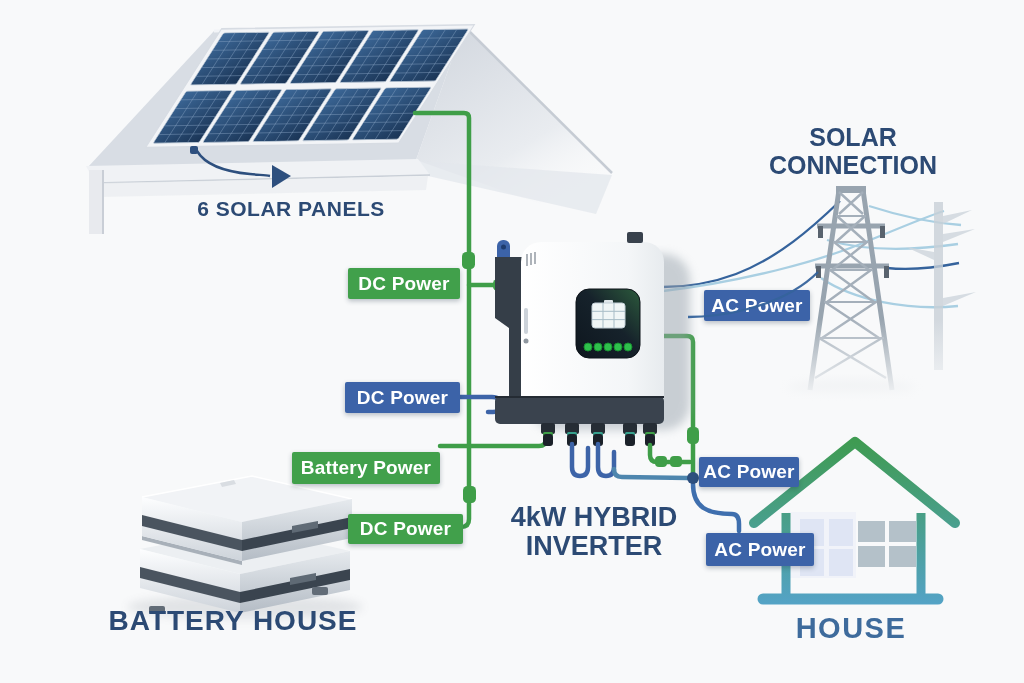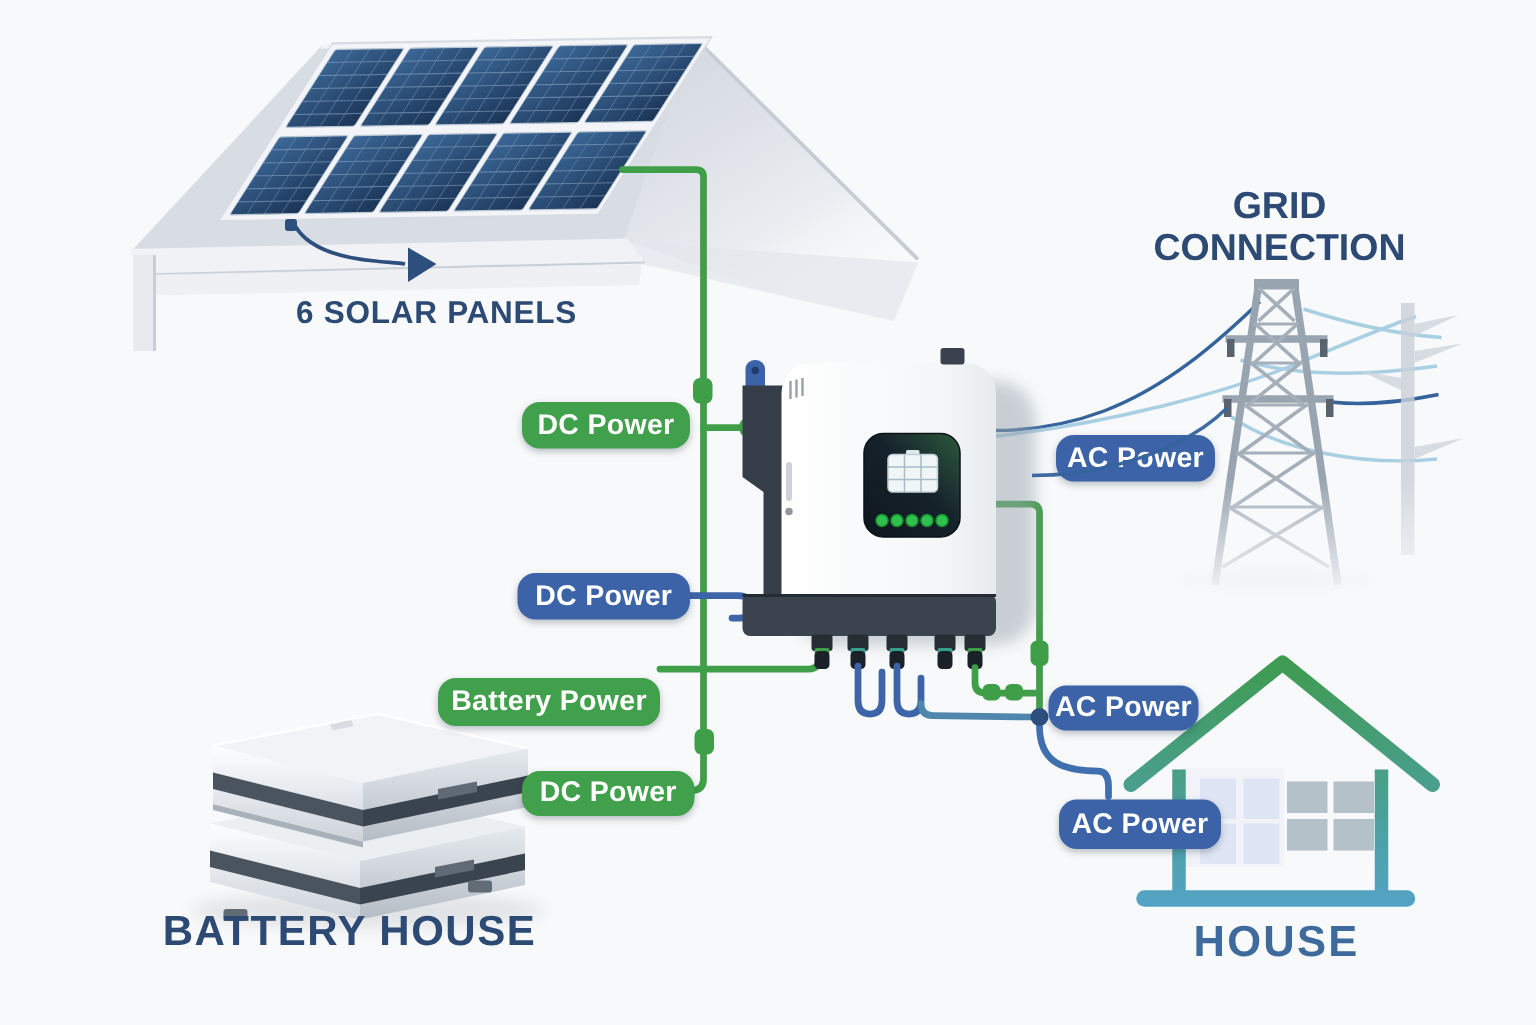--- a/index.html
+++ b/index.html
@@ -1,21 +1,21 @@
 <!DOCTYPE html>
 <html><head>
 <meta charset="utf-8">
 <style>
   html,body{margin:0;padding:0;background:#fff}
   .stage{position:relative;width:1024px;height:683px;background:#f8f9fa;overflow:hidden;
          font-family:"Liberation Sans",sans-serif}
   svg.base{position:absolute;left:0;top:0;z-index:1}
   svg.top{position:absolute;left:0;top:0;z-index:3;pointer-events:none}
   .wlabel{position:absolute;display:flex;align-items:center;justify-content:center;
-          color:#fff;font-weight:bold;font-size:19px;border-radius:12px;z-index:2;
+          color:#fff;font-weight:bold;font-size:19px;border-radius:2px;z-index:2;
           letter-spacing:.2px;box-shadow:0 2px 5px rgba(30,50,70,.30)}
   .wlabel.green{background:#41a04b}
   .wlabel.blue{background:#3c63a8}
   .big{position:absolute;transform:translateX(-50%);font-weight:bold;color:#2c4a74;
        text-align:center;white-space:nowrap;z-index:2}
 </style>
 </head>
 <body>
 
 <div class="stage">
@@ -260,20 +260,24 @@
 
 <div class="wlabel green" style="left:348px;top:268px;width:112px;height:31px">DC Power</div>
 <div class="wlabel blue" style="left:345px;top:382px;width:115px;height:31px">DC Power</div>
 <div class="wlabel green" style="left:292px;top:452px;width:148px;height:32px">Battery Power</div>
 <div class="wlabel green" style="left:348px;top:514px;width:115px;height:30px">DC Power</div>
 <div class="wlabel blue" style="left:704px;top:290px;width:106px;height:31px">AC Power</div>
 <div class="wlabel blue" style="left:699px;top:457px;width:100px;height:30px">AC Power</div>
 <div class="wlabel blue" style="left:706px;top:533px;width:108px;height:33px">AC Power</div>
 
 <div class="big" style="left:291px;top:197px;font-size:21px;letter-spacing:.5px">6 SOLAR PANELS</div>
+<div class="big" style="left:594px;top:503px;font-size:27px;line-height:29px">
+  <div>4kW HYBRID</div>
+  <div>INVERTER</div>
+</div>
 <div class="big" style="left:233px;top:605px;font-size:28px;letter-spacing:1px">BATTERY HOUSE</div>
 <div class="big" style="left:853px;top:123px;font-size:25px;line-height:28px">
-  <div>GRID</div>
+  <div>SOLAR</div>
   <div>CONNECTION</div>
 </div>
 <div class="big" style="left:851px;top:612px;font-size:29px;letter-spacing:1.5px;color:#3e6b9c">HOUSE</div>
 
 </div>
 
 </body></html>

